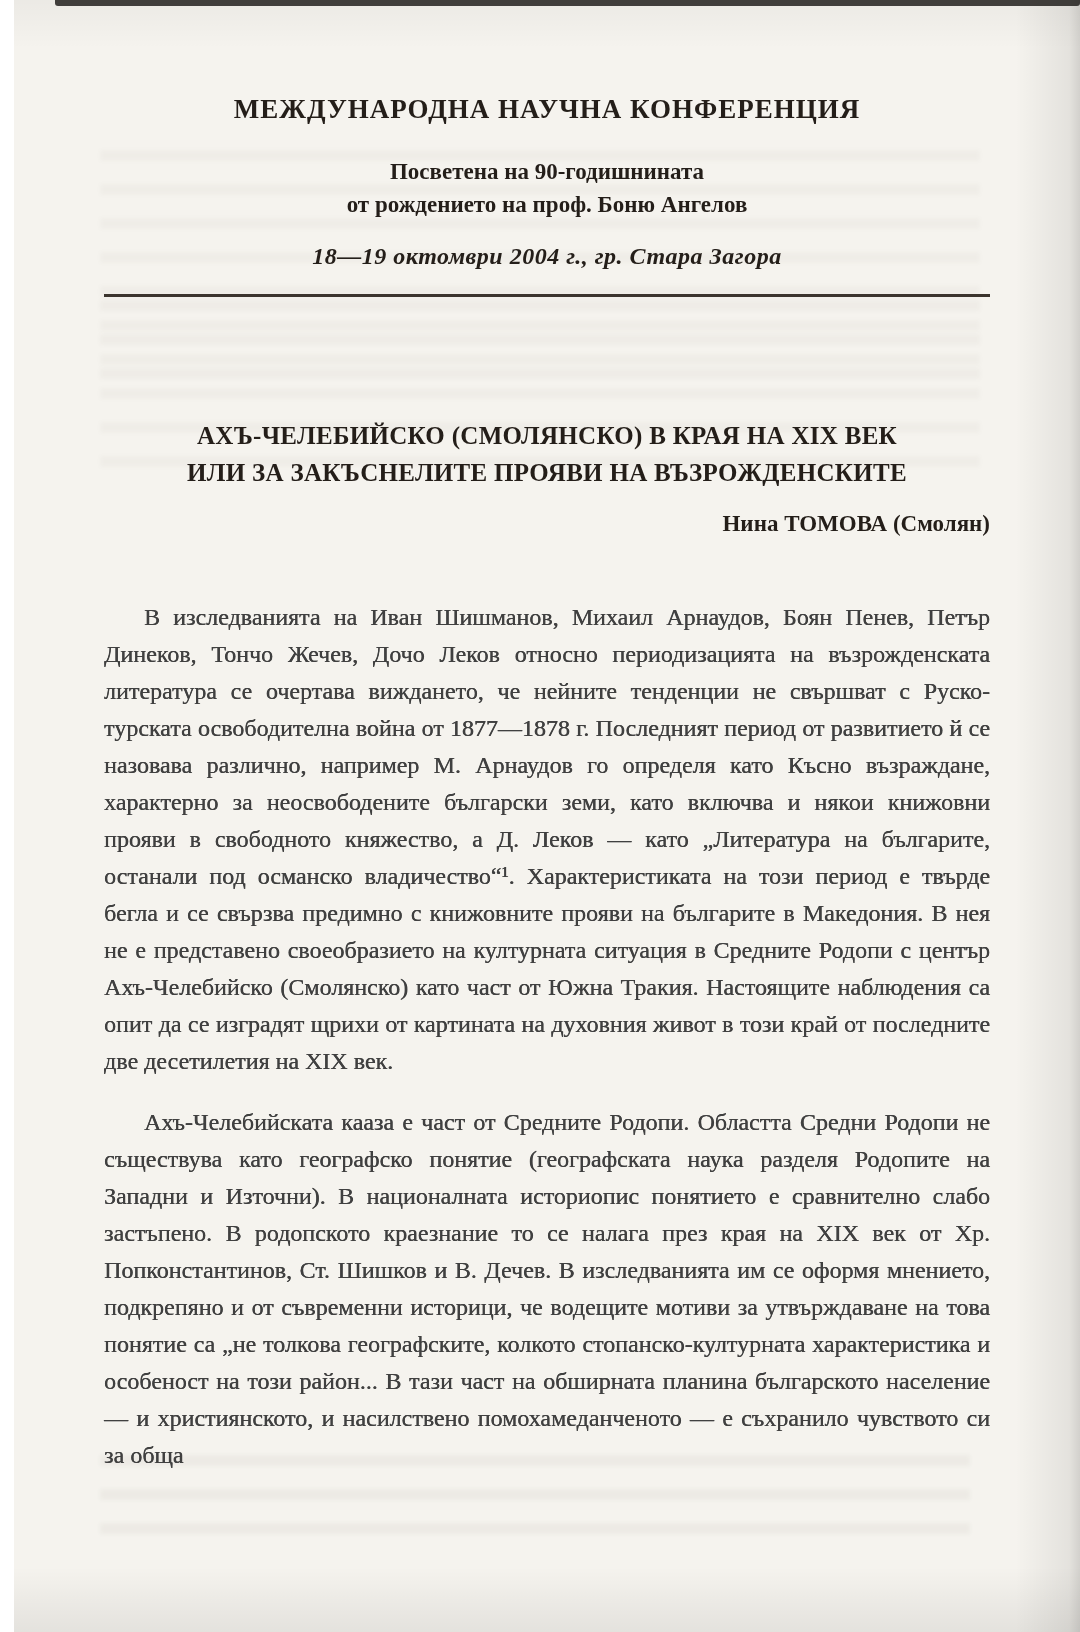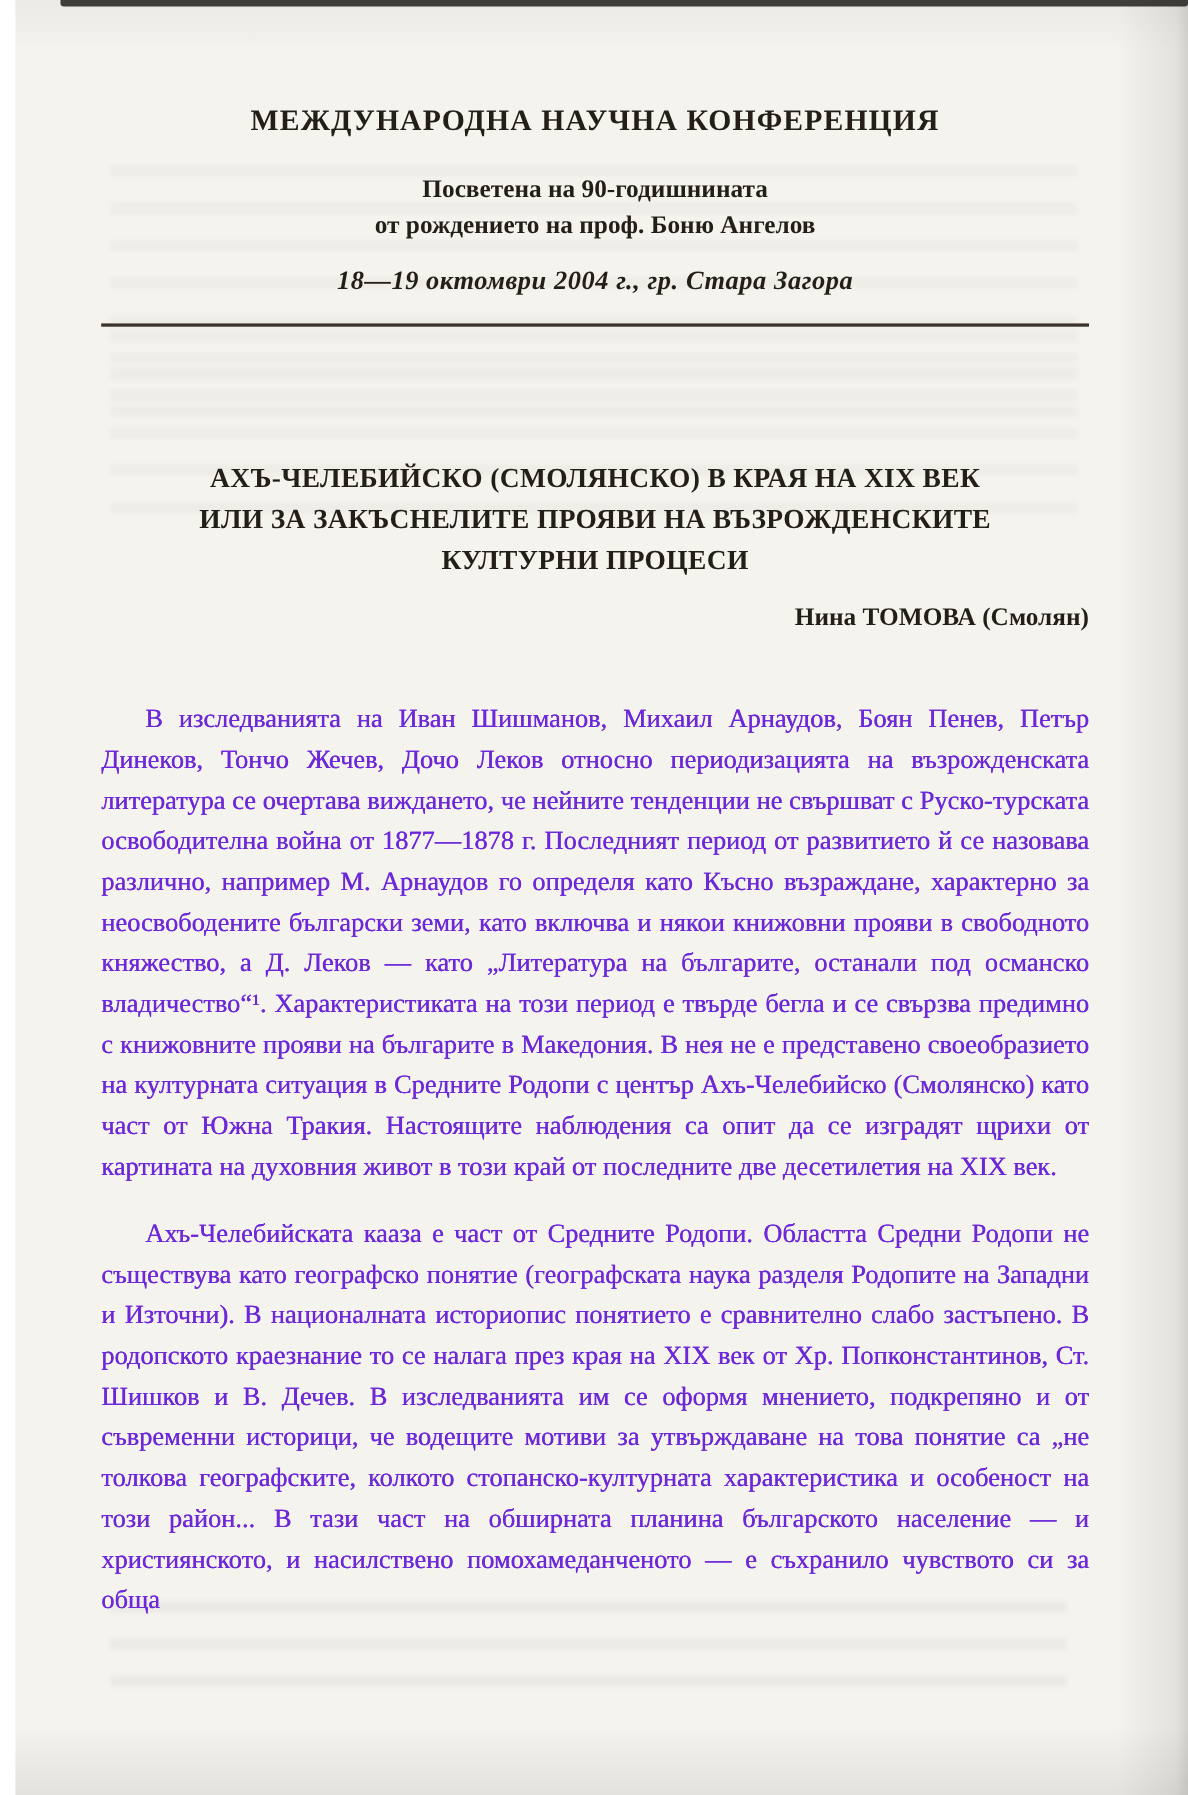--- a/index.html
+++ b/index.html
@@ -56,21 +56,21 @@
       rgba(120,108,96,0) 11px, rgba(120,108,96,0) 34px);
     filter: blur(2px);
     z-index: 1;
   }
   .bleed-a { left: 100px; right: 100px; top: 150px; height: 320px; opacity: .30; }
   .bleed-b { left: 100px; right: 100px; top: 300px; height: 80px;  opacity: .35; }
   .bleed-c { left: 100px; right: 110px; top: 1455px; height: 96px; opacity: .45; }
 
   .content {
     position: absolute;
-    left: 92px;
+    left: 104px;
     right: 90px;
     top: 94px;
     z-index: 4;
   }
   .conf-title {
     margin: 0 0 30px 0;
     text-align: center;
     font-size: 27px;
     font-weight: bold;
     letter-spacing: 1px;
@@ -111,21 +111,21 @@
   }
   .body-text {
     margin-top: 62px;
   }
   .body-text p {
     margin: 0;
     font-size: 24px;
     line-height: 37px;
     text-align: justify;
     text-indent: 40px;
-    color: #6d28d9;
+    color: #404040;
     
     text-shadow: 0.35px 0 0 currentColor;
   }
   .body-text p + p {
     margin-top: 24px;
   }
 </style>
 </head>
 <body>
 
@@ -150,21 +150,20 @@
 
       <div class="date-line">18—19 октомври 2004 г., гр. Стара Загора</div>
     </header>
 
     <hr class="rule">
 
     <section>
       <h2 class="article-title">
         <div>АХЪ-ЧЕЛЕБИЙСКО (СМОЛЯНСКО) В КРАЯ НА XIX ВЕК</div>
         <div>ИЛИ ЗА ЗАКЪСНЕЛИТЕ ПРОЯВИ НА ВЪЗРОЖДЕНСКИТЕ</div>
-        <div>КУЛТУРНИ ПРОЦЕСИ</div>
       </h2>
 
       <div class="author">Нина ТОМОВА (Смолян)</div>
 
       <div class="body-text">
         <p>В изследванията на Иван Шишманов, Михаил Арнаудов, Боян Пенев, Петър Динеков, Тончо Жечев, Дочо Леков относно периодизацията на възрожденската литература се очертава виждането, че нейните тенденции не свършват с Руско-турската освободителна война от 1877—1878 г. Последният период от развитието й се назовава различно, например М. Арнаудов го определя като Късно възраждане, характерно за неосвободените български земи, като включва и някои книжовни прояви в свободното княжество, а Д. Леков — като „Литература на българите, останали под османско владичество“¹. Характеристиката на този период е твърде бегла и се свързва предимно с книжовните прояви на българите в Македония. В нея не е представено своеобразието на културната ситуация в Средните Родопи с център Ахъ-Челебийско (Смолянско) като част от Южна Тракия. Настоящите наблюдения са опит да се изградят щрихи от картината на духовния живот в този край от последните две десетилетия на XIX век.</p>
         <p>Ахъ-Челебийската кааза е част от Средните Родопи. Областта Средни Родопи не съществува като географско понятие (географската наука разделя Родопите на Западни и Източни). В националната историопис понятието е сравнително слабо застъпено. В родопското краезнание то се налага през края на XIX век от Хр. Попконстантинов, Ст. Шишков и В. Дечев. В изследванията им се оформя мнението, подкрепяно и от съвременни историци, че водещите мотиви за утвърждаване на това понятие са „не толкова географските, колкото стопанско-културната характеристика и особеност на този район... В тази част на обширната планина българското население — и християнското, и насилствено помохамеданченото — е съхранило чувството си за обща</p>
       </div>
     </section>
 

